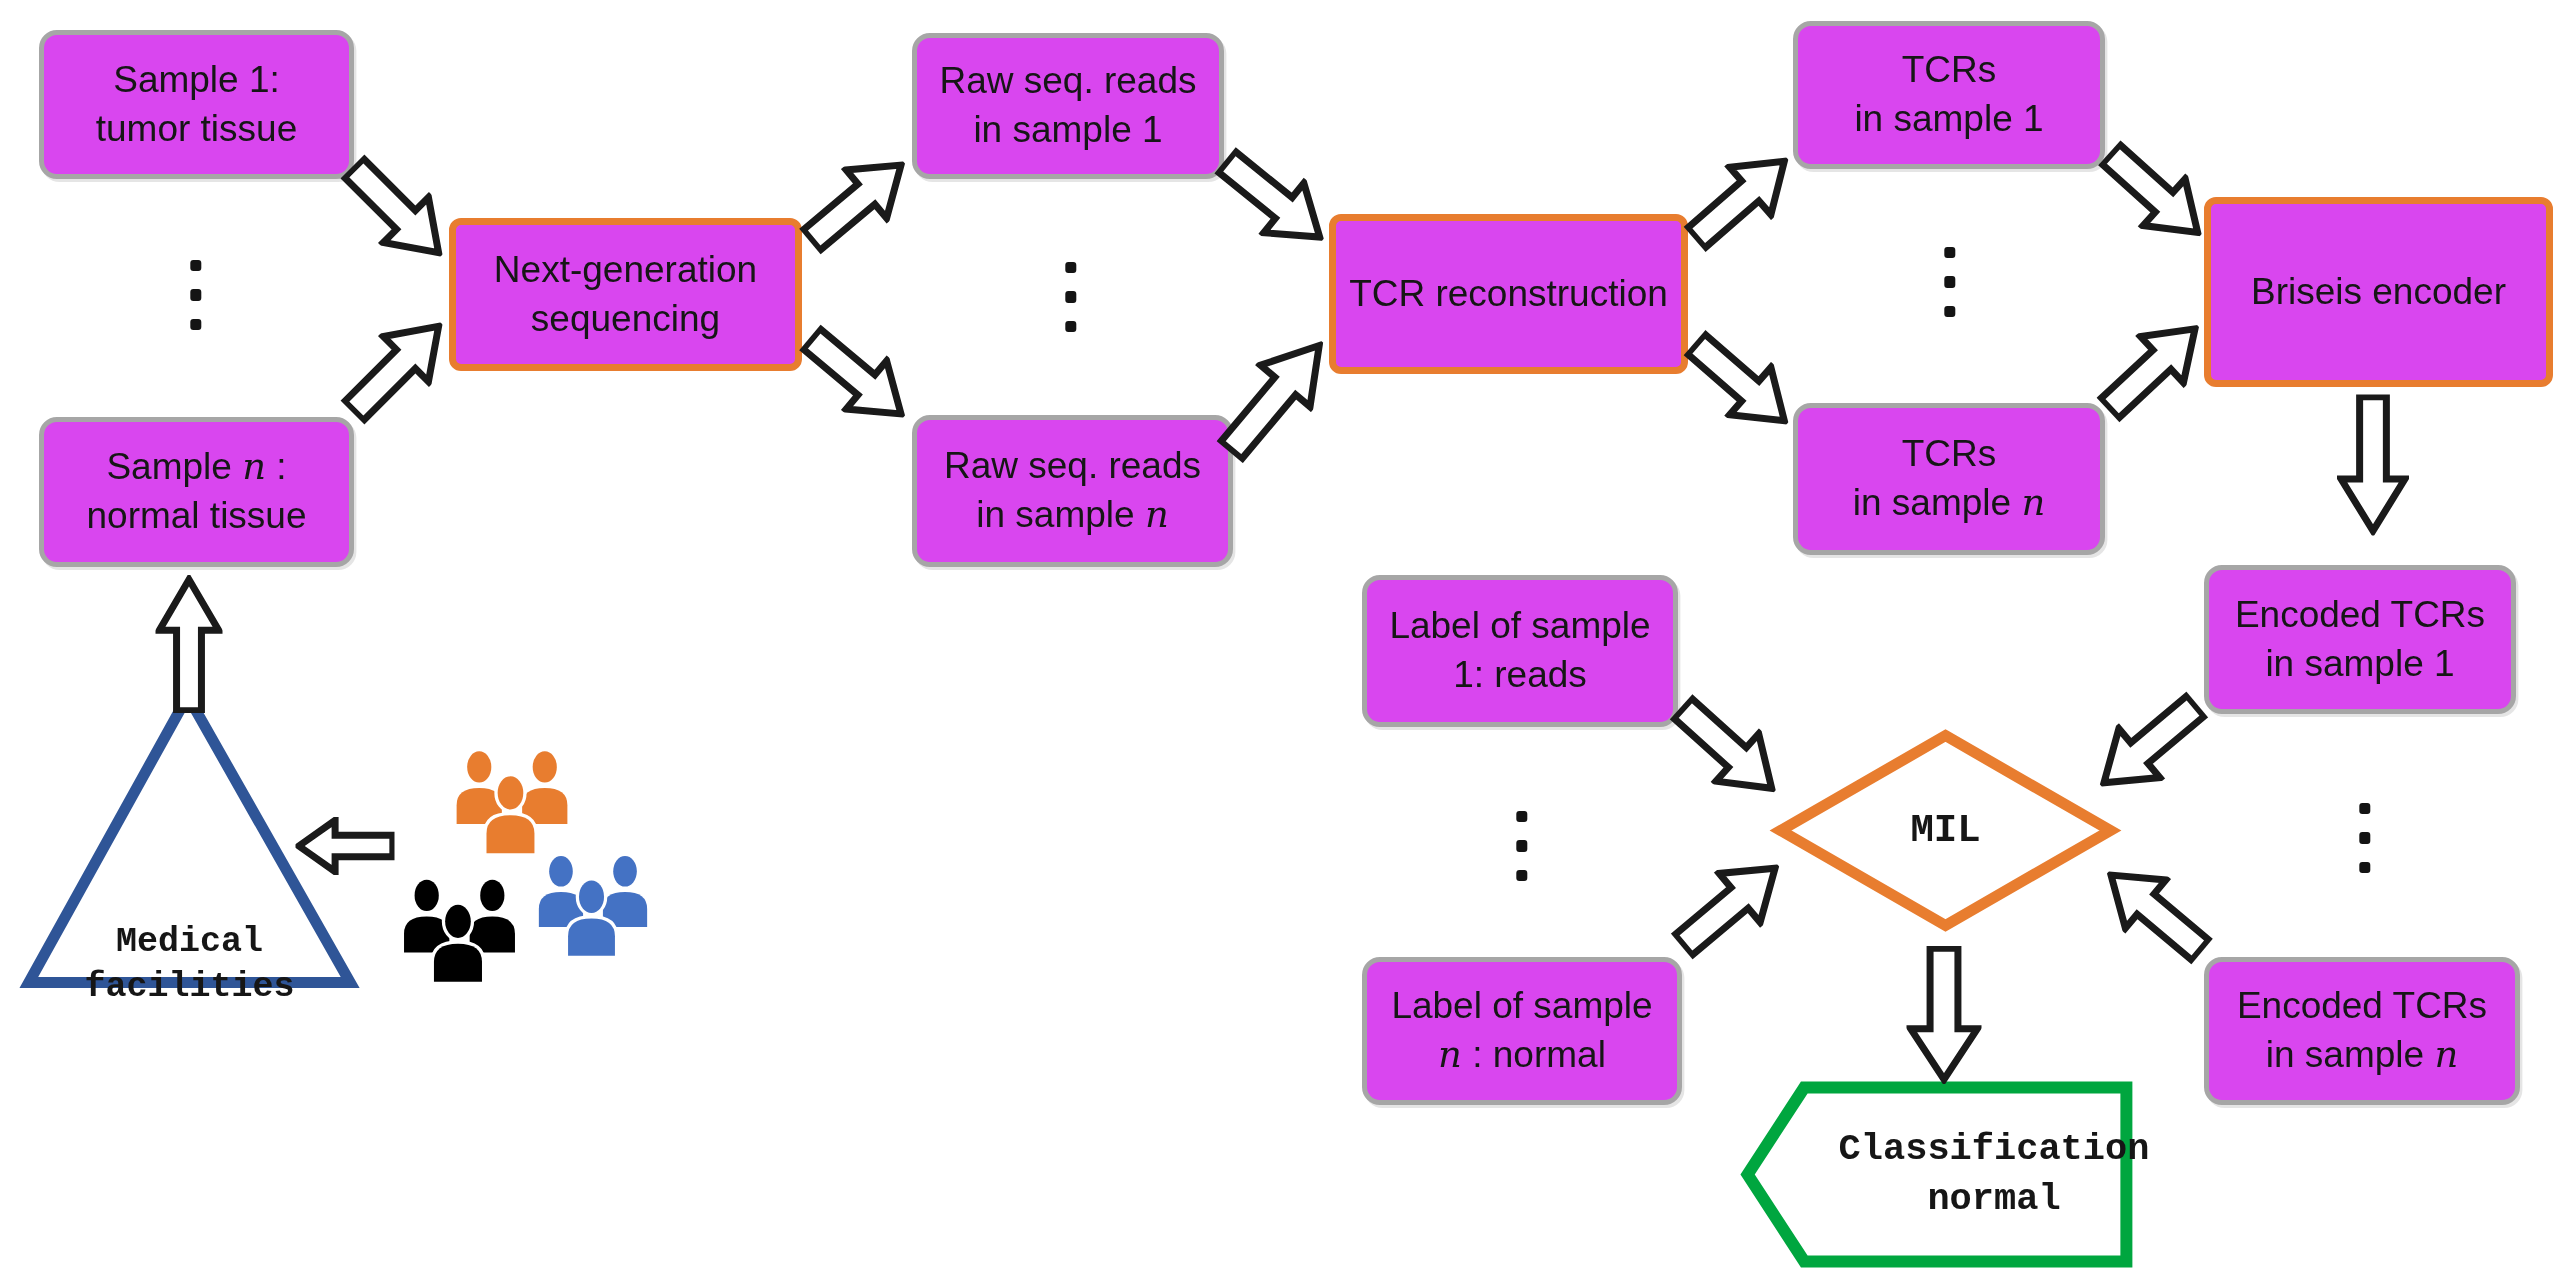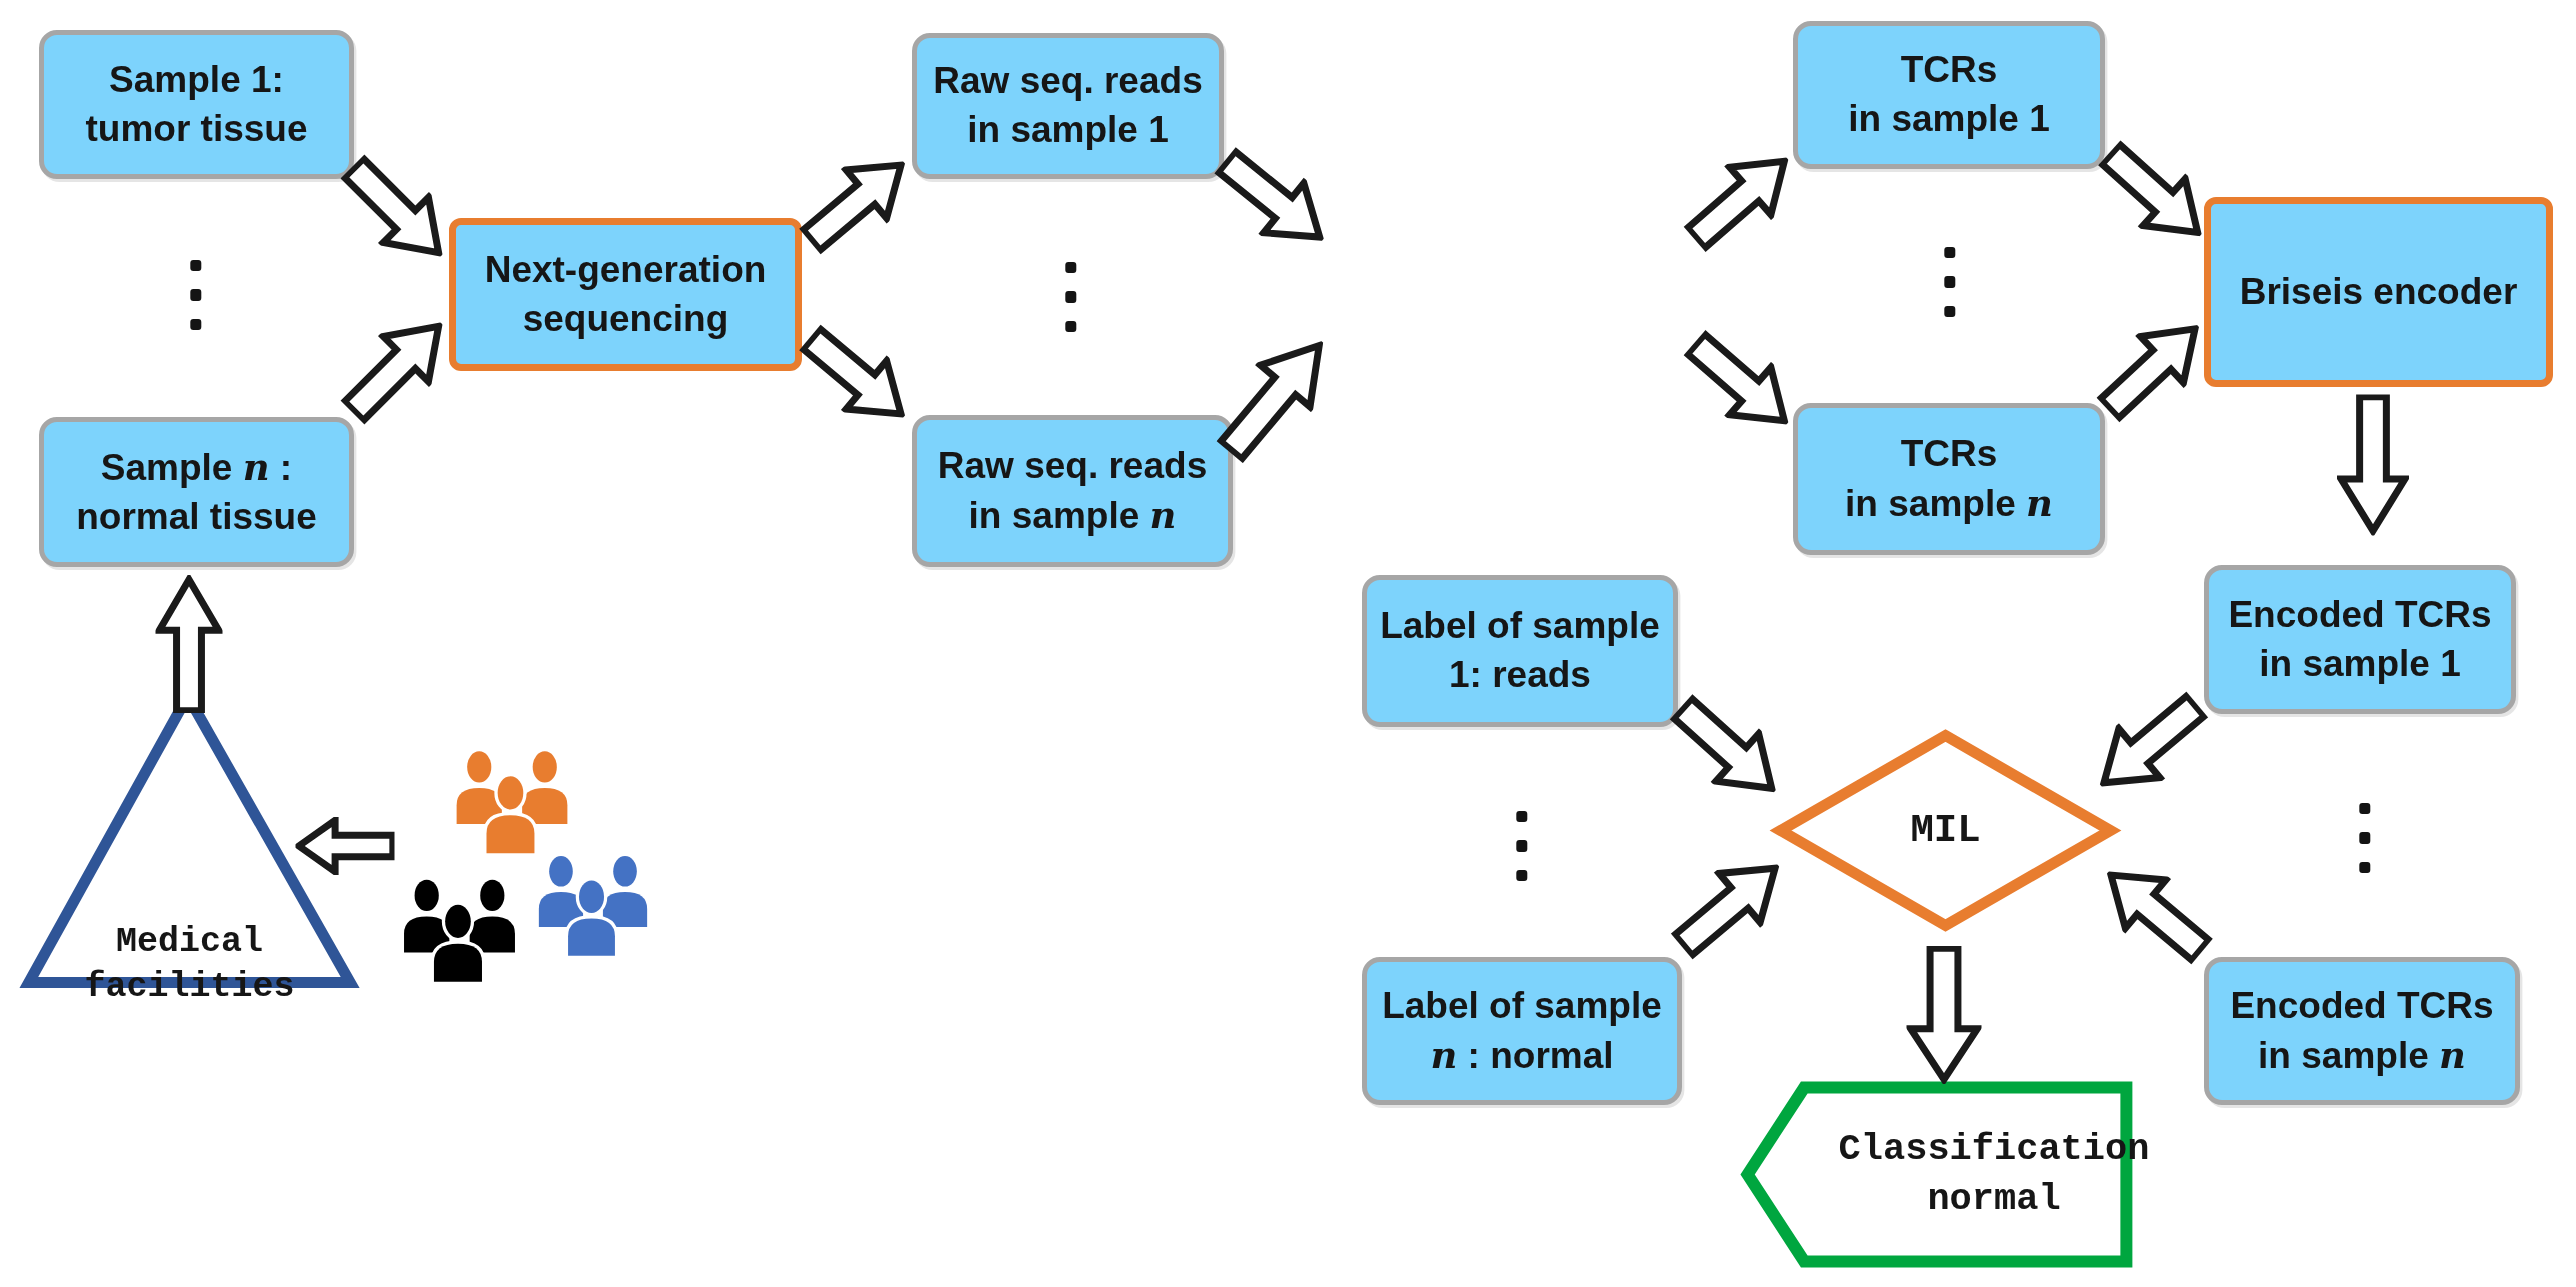--- a/index.html
+++ b/index.html
@@ -1,21 +1,21 @@
 <!DOCTYPE html>
 <html style="font-size:9.6px"><head>
 <meta charset="utf-8">
 <style>
   html,body{margin:0;padding:0;background:#ffffff;}
   body{width:2576px;height:1287px;position:relative;font-family:"Liberation Sans",sans-serif;}
   #canvas{position:absolute;left:0;top:0;width:2576px;height:1287px;background:#ffffff;overflow:hidden;}
 
-  .box{position:absolute;box-sizing:border-box;background:#7dd3fc;border:5.4px solid #a6a6a6;
+  .box{position:absolute;box-sizing:border-box;background:#d946ef;border:5.4px solid #a6a6a6;
        border-radius:18px;display:flex;flex-direction:column;align-items:center;justify-content:center;
-       text-align:center;font-weight:bold;font-size:37px;line-height:1.32;color:#161616;
+       text-align:center;font-weight:normal;font-size:37px;line-height:1.32;color:#161616;
        box-shadow:2.4px 3px 0 rgba(0,0,0,0.10);}
   .box.orange{border:7.2px solid #e87d2f;border-radius:12px;box-shadow:none;}
   .var{font-style:italic;font-family:"DejaVu Serif",serif;}
 
   .dots{position:absolute;display:flex;flex-direction:column;gap:18px;transform:translate(-50%,-50%);}
   .dots i{width:11.4px;height:11.4px;background:#141414;border-radius:3px;}
 
   .arrow{position:absolute;transform-origin:center;}
   .arrow svg{display:block;width:100%;height:100%;}
   .arrow polygon{fill:#ffffff;stroke:#1a1a1a;stroke-width:7;vector-effect:non-scaling-stroke;stroke-linejoin:miter;}
@@ -69,20 +69,23 @@
   <div class="box" style="left:912px;top:33px;width:312px;height:146px;">
     <span>Raw seq. reads</span>
     <span>in sample 1</span>
   </div>
 
   <div class="box" style="left:912px;top:415px;width:321px;height:152px;">
     <span>Raw seq. reads</span>
     <span><span>in sample </span><span class="var">n</span></span>
   </div>
 
+  <div class="box orange" style="left:1329px;top:214px;width:359px;height:160px;">
+    <span>TCR reconstruction</span>
+  </div>
 
   <div class="box" style="left:1793px;top:20.5px;width:312px;height:148px;">
     <span>TCRs</span>
     <span>in sample 1</span>
   </div>
 
   <div class="box" style="left:1793px;top:403px;width:312px;height:152px;">
     <span>TCRs</span>
     <span><span>in sample </span><span class="var">n</span></span>
   </div>

